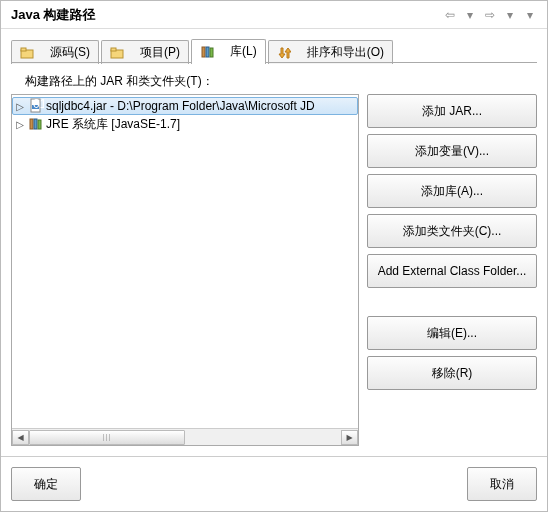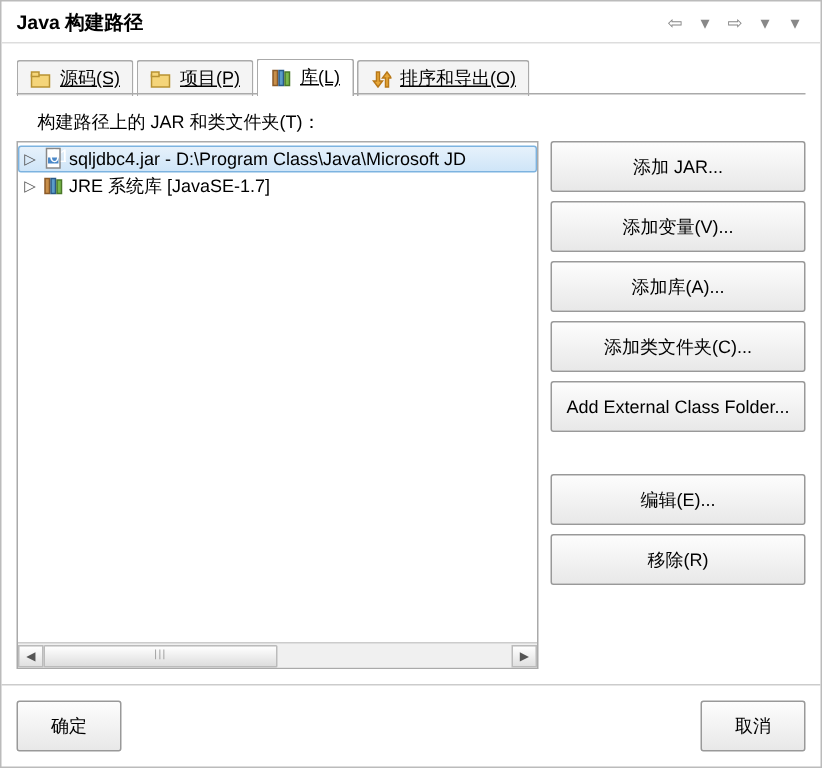--- a/index.html
+++ b/index.html
@@ -4,21 +4,21 @@
   <style>
     * { box-sizing: border-box; margin: 0; padding: 0; font-family: "Microsoft YaHei", "Segoe UI", Tahoma, sans-serif; font-size: 12px; }
     body { background: #fff; }
     .dialog { width: 548px; height: 512px; border: 1px solid #bbb; background: #fff; position: relative; display: flex; flex-direction: column; }
     .titlebar { height: 28px; display: flex; align-items: center; padding: 0 8px 0 10px; border-bottom: 1px solid #ddd; }
     .titlebar .title { font-weight: bold; font-size: 13px; flex: 1; }
     .nav-btns { display: flex; gap: 2px; }
     .nav-btn { width: 18px; height: 16px; display: flex; align-items: center; justify-content: center; color: #888; cursor: pointer; }
     .content { flex: 1; padding: 8px 10px 0 10px; display: flex; flex-direction: column; }
     .tabs { display: flex; align-items: flex-end; height: 26px; position: relative; }
-    .tab { border: 1px solid #aaa; border-bottom: none; padding: 3px 8px; margin-right: 2px; background: #f4f4f4; display: flex; align-items: center; gap: 6px; cursor: pointer; border-radius: 2px 2px 0 0; position: relative; top: 1px; text-decoration: underline; }
+    .tab { border: 1px solid #aaa; border-bottom: none; padding: 3px 8px; margin-right: 2px; background: #f4f4f4; display: flex; align-items: center; gap: 16px; cursor: pointer; border-radius: 2px 2px 0 0; position: relative; top: 1px; }
     .tab.active { background: #fff; z-index: 2; top: 1px; padding-bottom: 4px; }
     .tab-icon { width: 14px; height: 14px; display: flex; align-items: center; justify-content: center; }
     .tab-sep { height: 1px; background: #aaa; width: 100%; position: absolute; bottom: 0; left: 0; }
     .section-label { margin: 10px 0 4px 14px; }
     .main-area { display: flex; gap: 8px; flex: 1; min-height: 0; }
     .tree-container { flex: 1; border: 1px solid #aaa; background: #fff; display: flex; flex-direction: column; min-width: 0; }
     .tree-body { flex: 1; padding: 2px 0; overflow: hidden; }
     .tree-row { display: flex; align-items: center; height: 18px; padding: 0 2px; white-space: nowrap; gap: 2px; }
     .tree-row.selected { background: linear-gradient(#e6f1fb, #cfe5f8); border: 1px solid #7cb3e0; border-radius: 2px; padding: 0 1px; height: 18px; }
     .expand-arrow { width: 12px; display: flex; justify-content: center; color: #555; font-size: 10px; cursor: pointer; }
@@ -101,21 +101,21 @@
         <div class="tree-body">
           <div class="tree-row selected">
             <span class="expand-arrow">▷</span>
             <span class="item-icon">
                 <svg width="16" height="16">
                   <rect x="3" y="1" width="9" height="13" fill="#fff" stroke="#888"></rect>
                   <rect x="4" y="7" width="7" height="4" fill="#4a88c8"></rect>
                   <text x="5" y="10" font-size="5" fill="#fff">010</text>
                 </svg>
               </span>
-            <span>sqljdbc4.jar - D:\Program Class\Java\Microsoft JD</span>
+            <span>sqljdbc4.jar - D:\Program Folder\Java\Microsoft JD</span>
           </div>
           <div class="tree-row">
             <span class="expand-arrow">▷</span>
             <span class="item-icon">
                 <svg width="16" height="16">
                   <rect x="2" y="3" width="3" height="10" fill="#c88f4a" stroke="#8a5a28"></rect>
                   <rect x="6" y="3" width="3" height="10" fill="#5a9cc8" stroke="#2a5a88"></rect>
                   <rect x="10" y="4" width="3" height="9" fill="#7ab84a" stroke="#4a7828"></rect>
                 </svg>
               </span>

